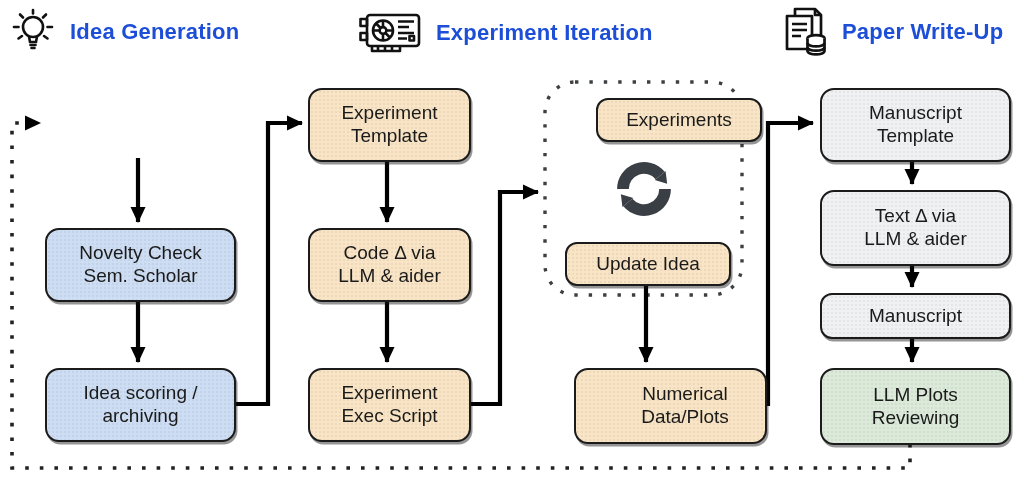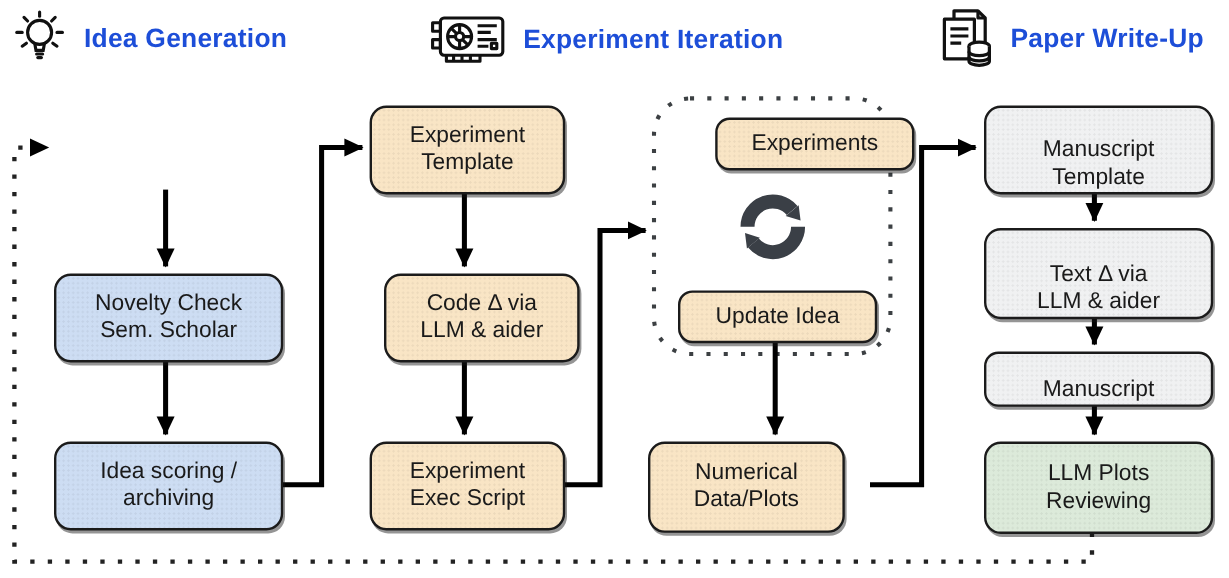--- a/index.html
+++ b/index.html
@@ -15,34 +15,34 @@
     position:absolute;z-index:2;display:flex;align-items:center;justify-content:center;
     border:2.2px solid #1b1b1b;border-radius:14px;
     box-shadow:1.5px 2.5px 0 rgba(20,20,20,0.45);
     background-image:radial-gradient(rgba(0,0,0,0.05) 0.8px, transparent 0.9px);
     background-size:4px 4px;
     text-align:center;color:#1a1a1a;font-size:19px;line-height:1.2;
   }
   .node .nlabel{white-space:pre-line;}
   .fill-blue{background-color:#cdddf3;}
   .fill-tan{background-color:#f9e5c5;justify-content:center;}
-  .fill-gray{background-color:#f0f1f2;align-items:flex-end;}
+  .fill-gray{background-color:#f0f1f2;}
   .fill-green{background-color:#dceada;}
   .small{border-radius:12px;}
   .cycle{position:absolute;left:605px;top:150px;width:78px;height:78px;z-index:2;}
   
   #n-llm_idea_plan{left:45px;top:88px;width:187px;height:70px;}
   #n-novelty_check{left:45px;top:228px;width:187px;height:70px;}
   #n-idea_scoring{left:45px;top:368px;width:187px;height:70px;}
   #n-experiment_template{left:308px;top:88px;width:159px;height:70px;}
-  #n-code_delta{left:320px;top:228px;width:159px;height:70px;}
+  #n-code_delta{left:308px;top:228px;width:159px;height:70px;}
   #n-experiment_exec{left:308px;top:368px;width:159px;height:70px;}
   #n-experiments{left:582px;top:98px;width:162px;height:40px;margin-left:14px;}
   #n-update_plan{left:565px;top:242px;width:162px;height:40px;}
-  #n-numerical_data{left:540px;top:368px;width:160px;height:72px;}
+  #n-numerical_data{left:574px;top:368px;width:160px;height:72px;padding-left:29px;}
   #n-manuscript_template{left:820px;top:88px;width:187px;height:70px;}
   #n-text_delta{left:820px;top:190px;width:187px;height:72px;}
   #n-manuscript{left:820px;top:293px;width:187px;height:42px;}
   #n-llm_paper_reviewing{left:820px;top:368px;width:187px;height:73px;}
   #h-idea{left:8px;top:6px;}
   #h-exp{left:356px;top:10px;}
   #h-paper{left:780px;top:6px;}
 </style>
 </head>
 <body>

